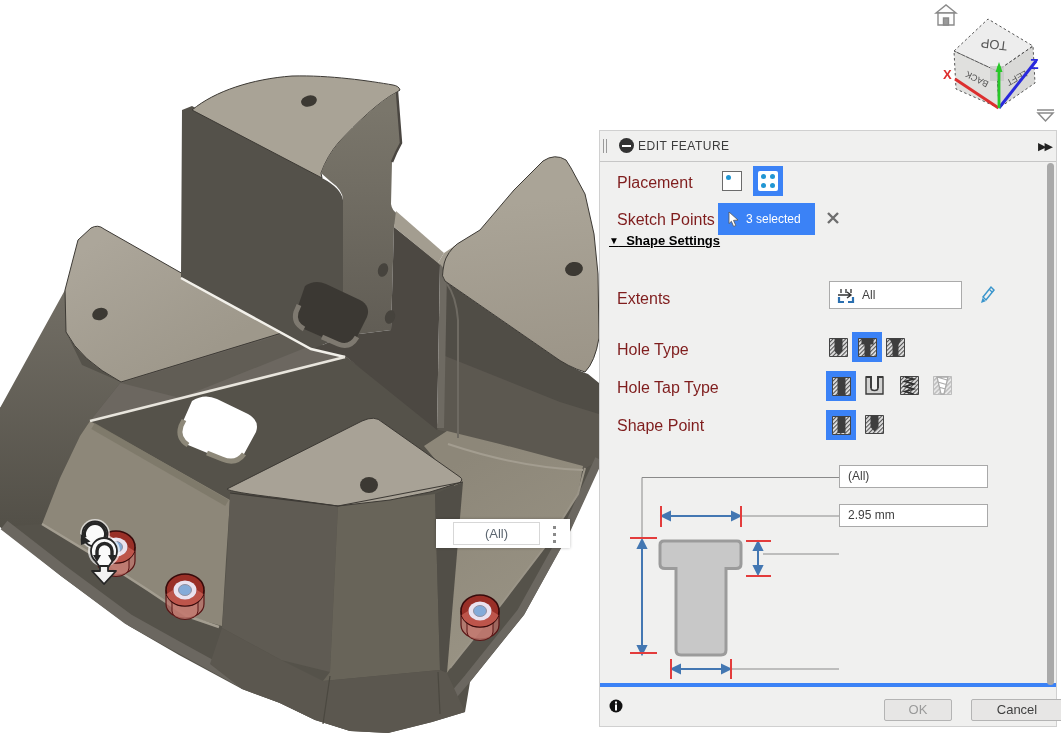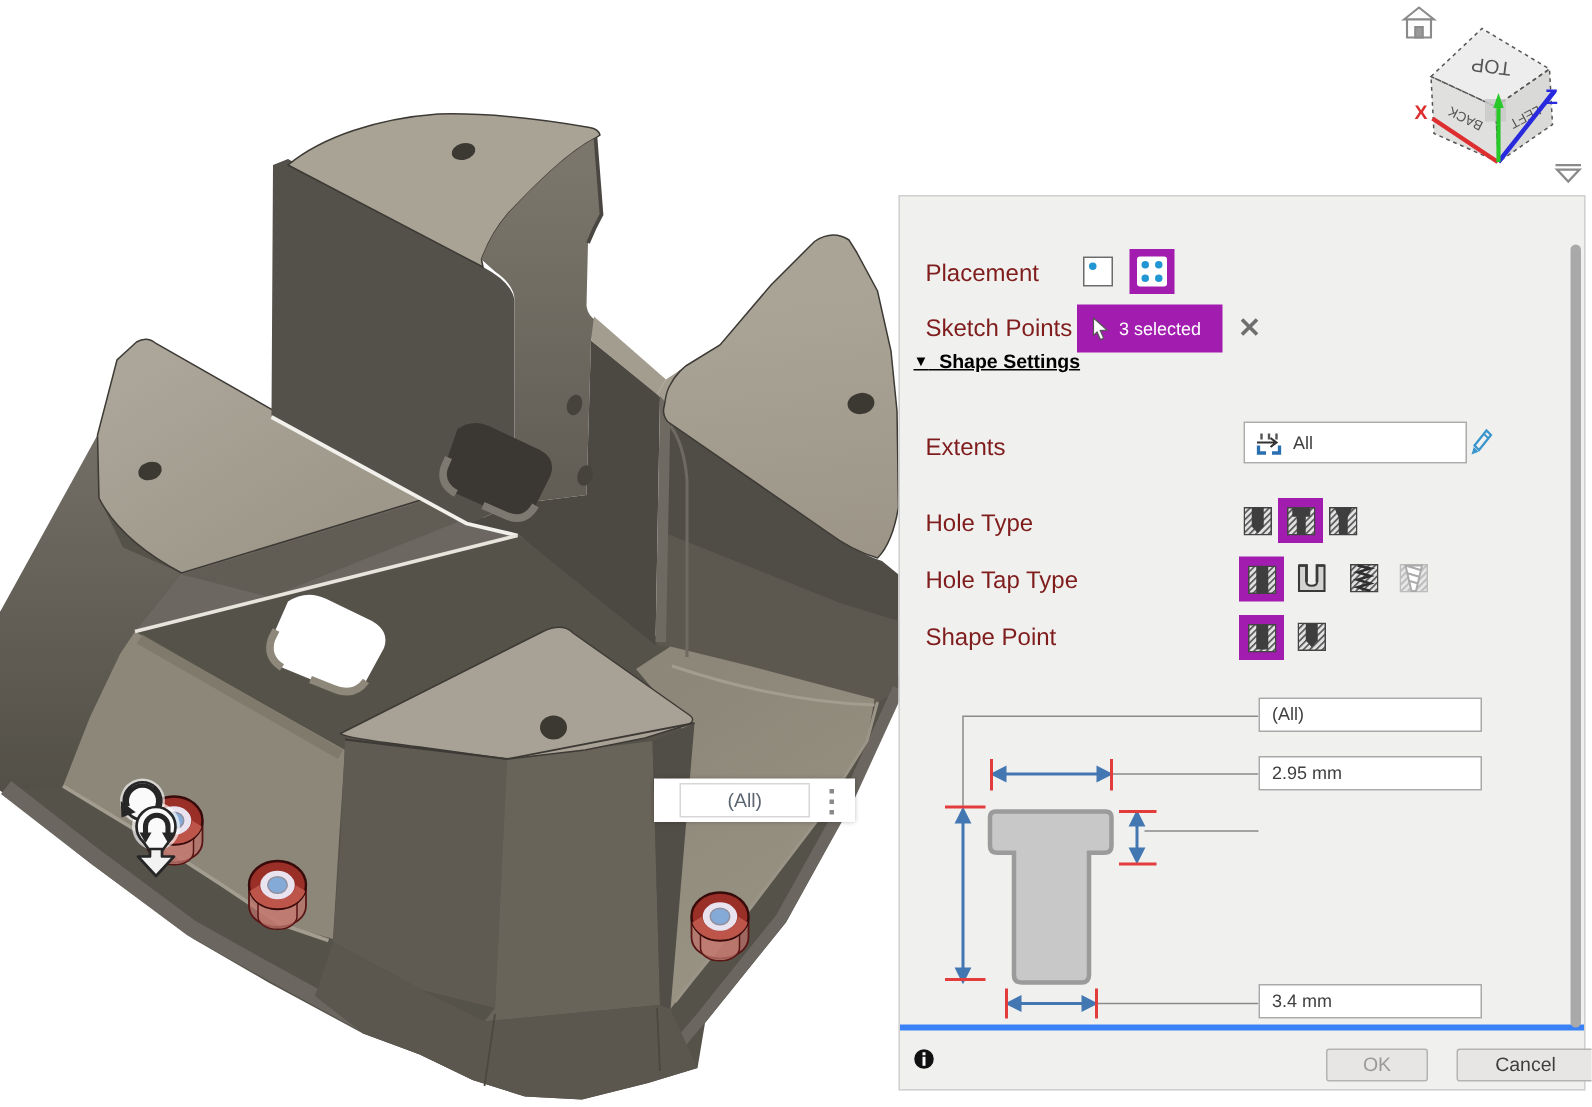--- a/index.html
+++ b/index.html
@@ -9,25 +9,25 @@
   
   #panel{position:absolute;left:599px;top:130px;width:458px;height:597px;
     background:#f0f0ef;border:1px solid #d0d0d0;box-sizing:border-box;}
   #phead{position:absolute;left:0;top:0;width:100%;height:30px;border-bottom:1px solid #c6c6c6;}
   #ptitle{position:absolute;left:38px;top:8px;font-size:12px;color:#3c3c3c;letter-spacing:0.5px;}
   .grip{position:absolute;top:8px;width:1px;height:14px;background:#9a9a9a;}
   #collapse{position:absolute;left:19px;top:7px;width:15px;height:15px;border-radius:50%;background:#333;}
   #collapse:before{content:"";position:absolute;left:3px;top:6.5px;width:9px;height:2px;background:#fff;}
   #fwd{position:absolute;right:5px;top:9px;font-size:11px;color:#222;letter-spacing:-2px;}
   .lab{position:absolute;left:17px;font-size:16px;color:#7f1d1d;}
-  .selbox{position:absolute;background:#a21caf;}
+  .selbox{position:absolute;background:#3b82f6;}
   .ibox{position:absolute;background:#fff;border:1px solid #6b6b6b;box-sizing:border-box;}
   #xmark{position:absolute;left:226px;top:80px;width:14px;height:14px;}
   #shapeset{position:absolute;left:9px;top:102px;font-size:13px;font-weight:bold;color:#000000;text-decoration:underline;}
-  #extbox{position:absolute;left:229px;top:150px;width:149px;height:28px;background:#fff;
+  #extbox{position:absolute;left:229px;top:150px;width:133px;height:28px;background:#fff;
      border:1px solid #ababab;box-sizing:border-box;padding-left:16px;}
   #extbox span{position:absolute;left:32px;top:6px;font-size:12px;color:#3f3f3f;}
   .fld{position:absolute;left:239px;width:149px;height:23px;background:#fff;border:1px solid #a9a9a9;
      box-sizing:border-box;font-size:12px;color:#3f3f3f;line-height:21px;padding-left:8px;}
   #okbtn,.pbtn{position:absolute;background:#e7e6e5;border:1px solid #b4b4b4;border-radius:2px;
      box-sizing:border-box;font-size:13px;text-align:center;}
   #scrollbar{position:absolute;right:2px;top:32px;width:7px;height:522px;background:#a9a9a9;border-radius:4px;}
   #botbar{position:absolute;left:0;bottom:0;width:100%;height:39px;border-top:4px solid #3b82f6;}
   
   #float{position:absolute;left:436px;top:519px;width:134px;height:29px;background:#fff;
@@ -197,20 +197,27 @@
   </svg>
 
   <div id="float">
     <div id="ffield">(All)</div>
     <div class="fdot" style="top:7px"></div>
     <div class="fdot" style="top:14px"></div>
     <div class="fdot" style="top:21px"></div>
   </div>
 
   <div id="panel">
+    <div id="phead">
+      <div class="grip" style="left:3px"></div>
+      <div class="grip" style="left:6px"></div>
+      <div id="collapse"></div>
+      <div id="ptitle">EDIT FEATURE</div>
+      <div id="fwd">▶▶</div>
+    </div>
     <div class="lab" style="top:43px">Placement</div>
     <div class="ibox" style="left:122px;top:40px;width:20px;height:20px;">
       <div style="position:absolute;left:3px;top:3px;width:5px;height:5px;border-radius:50%;background:#2196d3"></div>
     </div>
     <div class="selbox" style="left:153px;top:35px;width:30px;height:30px;">
       <div style="position:absolute;left:5px;top:5px;width:20px;height:20px;background:#fff;border-radius:2px;">
         <div style="position:absolute;left:3px;top:3px;width:5px;height:5px;border-radius:50%;background:#2196d3"></div>
         <div style="position:absolute;right:3px;top:3px;width:5px;height:5px;border-radius:50%;background:#2196d3"></div>
         <div style="position:absolute;left:3px;bottom:3px;width:5px;height:5px;border-radius:50%;background:#2196d3"></div>
         <div style="position:absolute;right:3px;bottom:3px;width:5px;height:5px;border-radius:50%;background:#2196d3"></div>
@@ -334,21 +341,20 @@
         <line x1="30" y1="217" x2="57" y2="217"></line>
         <line x1="146" y1="105" x2="171" y2="105"></line>
         <line x1="146" y1="140" x2="171" y2="140"></line>
         <line x1="71" y1="223" x2="71" y2="243"></line>
         <line x1="131" y1="223" x2="131" y2="243"></line>
       </g>
     </svg>
 
     <div class="fld" style="top:334px">(All)</div>
     <div class="fld" style="top:373px">2.95 mm</div>
-    <div class="fld" style="top:525px">3.4 mm</div>
 
     <div id="botbar">
       <svg width="16" height="16" style="position:absolute;left:8px;top:11px" viewBox="0 0 16 16">
         <circle cx="8" cy="8" r="6.5" fill="#111"></circle>
         <rect x="7" y="6.5" width="2" height="6" fill="#fff"></rect>
         <rect x="7" y="3.5" width="2" height="2" fill="#fff"></rect>
       </svg>
       <div class="pbtn" style="left:284px;top:12px;width:68px;height:22px;color:#9a9a9a;line-height:20px;">OK</div>
       <div class="pbtn" style="left:371px;top:12px;width:92px;height:22px;color:#3f3f3f;line-height:20px;">Cancel</div>
     </div>

